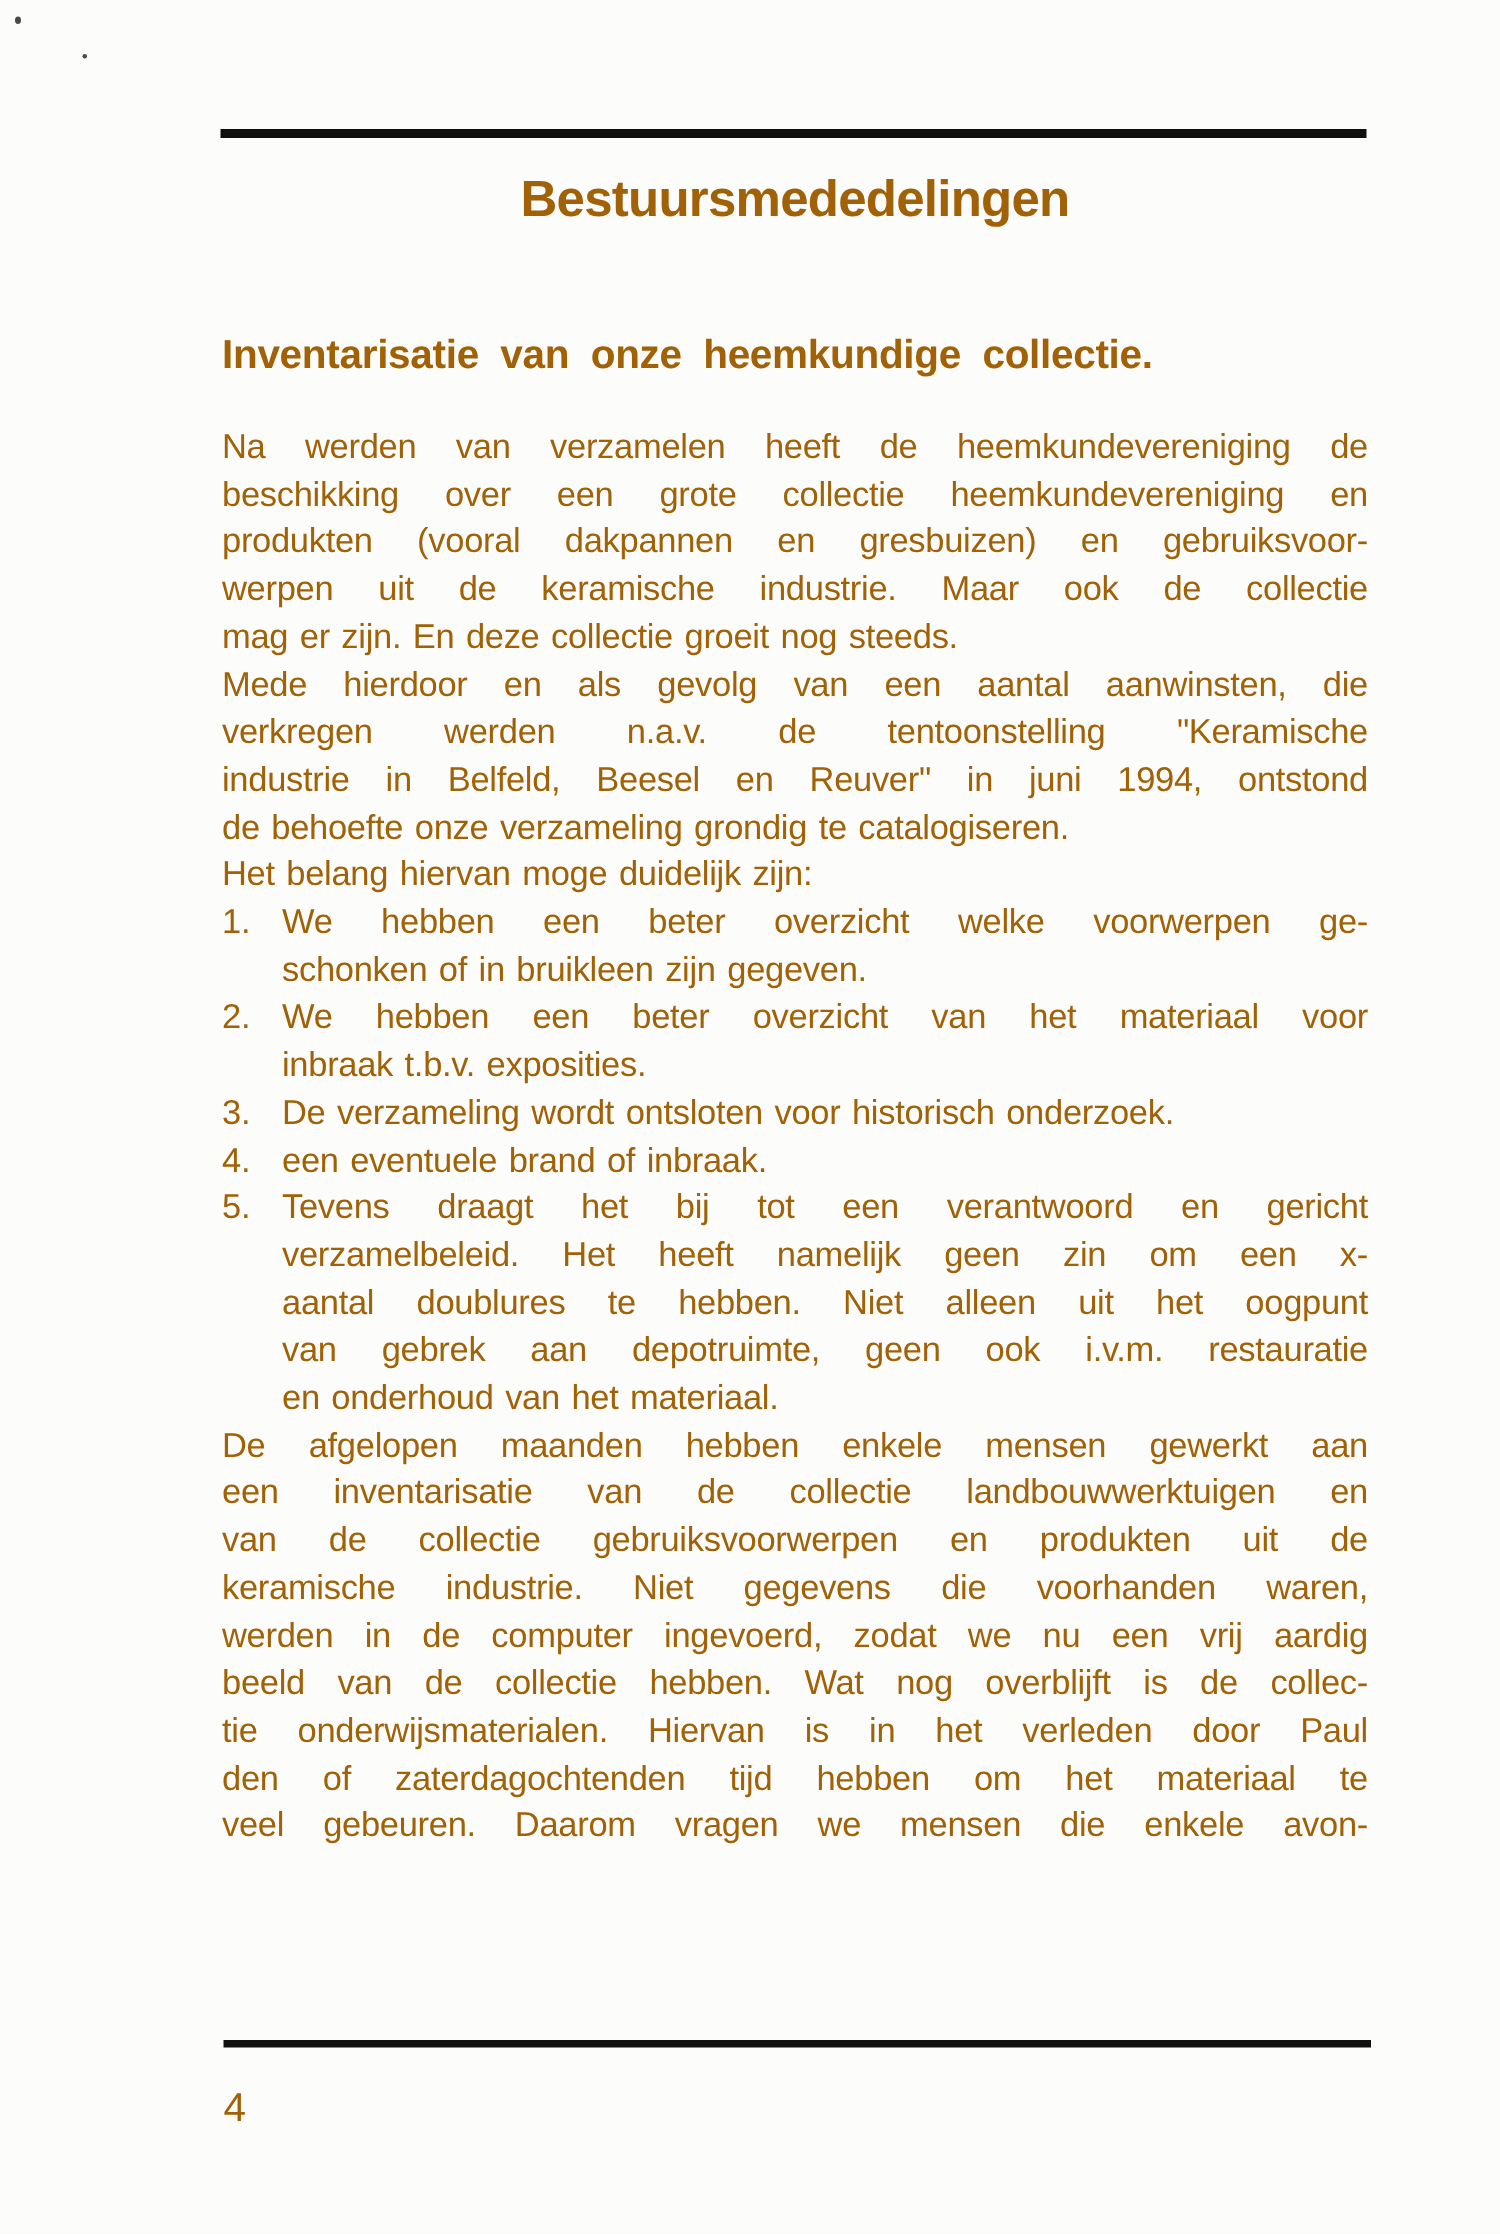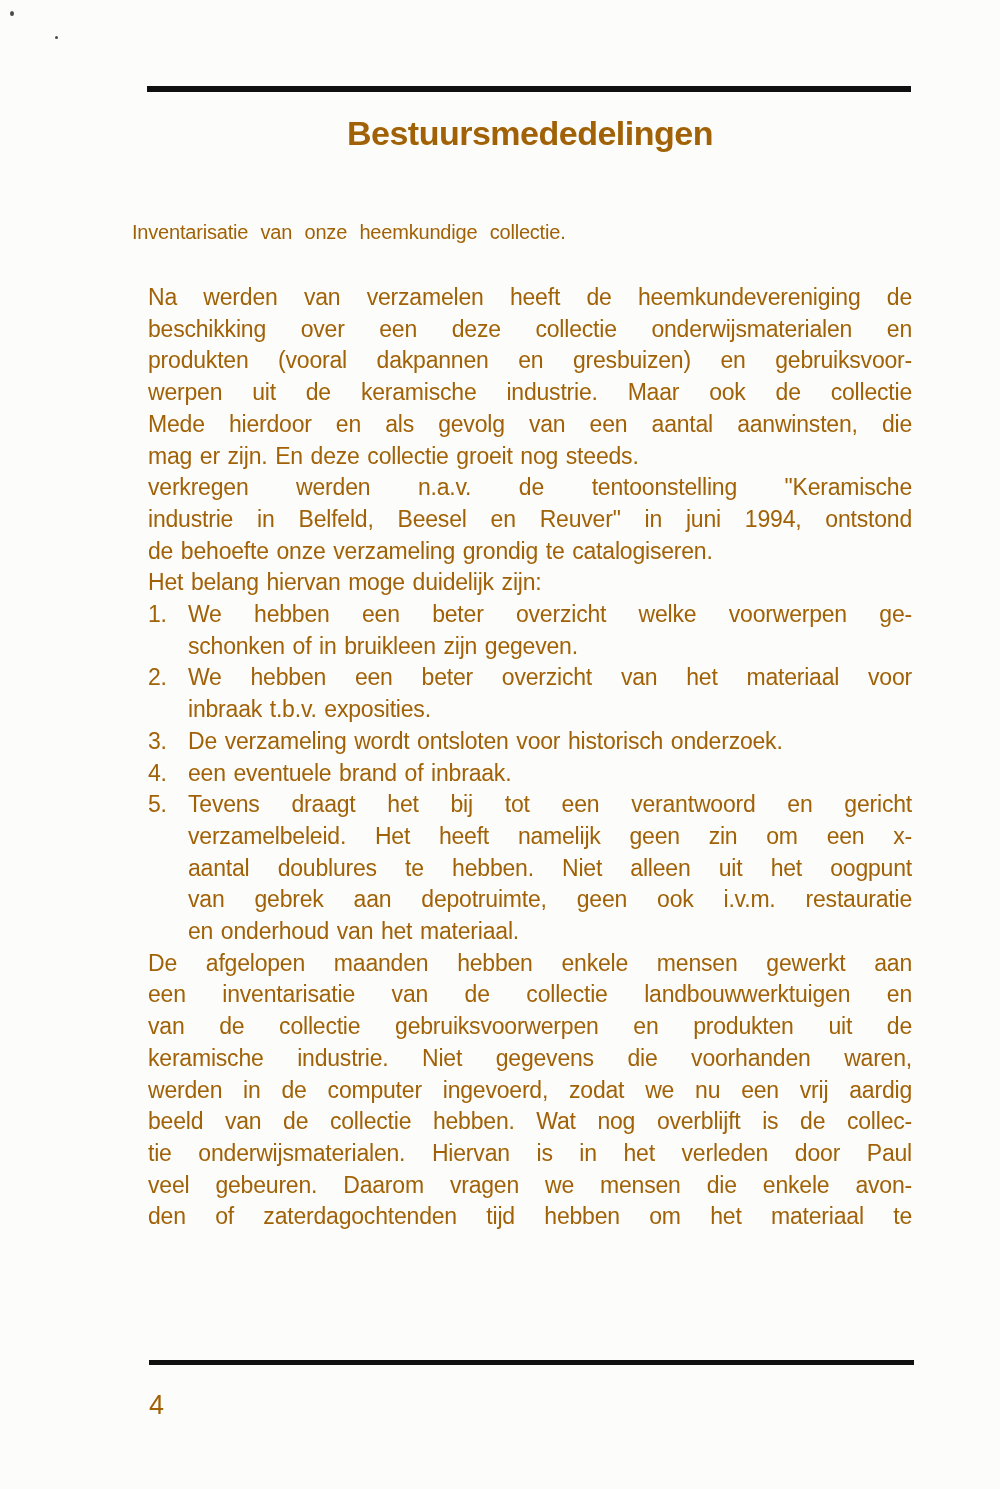--- a/index.html
+++ b/index.html
@@ -26,23 +26,23 @@
   .bottom-rule {
     position: absolute; left: 149px; top: 1360px;
     width: 765px; height: 5px; background: #101010;
   }
   .title {
     position: absolute; left: 148px; top: 114px; width: 764px;
     margin: 0; text-align: center;
     font-size: 34px; font-weight: bold; letter-spacing: -0.5px;
   }
   .heading {
-    position: absolute; left: 132px; top: 221px; width: 764px;
+    position: absolute; left: 148px; top: 221px; width: 764px;
     margin: 0;
-    font-size: 20px; font-weight: normal; word-spacing: 7px;
+    font-size: 27px; font-weight: bold; word-spacing: 7px;
     letter-spacing: -0.2px;
   }
   .body-text {
     position: absolute; left: 148px; top: 282px; width: 764px;
     font-size: 23px; line-height: 31.7px;
     word-spacing: 1.5px; letter-spacing: -0.2px;
   }
   .line {
     text-align: justify;
     text-align-last: justify;
@@ -65,26 +65,26 @@
 
   <div class="top-rule"></div>
 
   <h1 class="title">Bestuursmededelingen</h1>
 
   <h2 class="heading">Inventarisatie van onze heemkundige collectie.</h2>
 
   <div class="body-text">
 
     <div class="line">Na werden van verzamelen heeft de heemkundevereniging de</div>
-    <div class="line">beschikking over een deze collectie onderwijsmaterialen en</div>
+    <div class="line">beschikking over een grote collectie heemkundevereniging en</div>
     <div class="line">produkten (vooral dakpannen en gresbuizen) en gebruiksvoor-</div>
     <div class="line">werpen uit de keramische industrie. Maar ook de collectie</div>
+    <div class="line last">mag er zijn. En deze collectie groeit nog steeds.</div>
+
     <div class="line">Mede hierdoor en als gevolg van een aantal aanwinsten, die</div>
-
-    <div class="line last">mag er zijn. En deze collectie groeit nog steeds.</div>
     <div class="line">verkregen werden n.a.v. de tentoonstelling "Keramische</div>
     <div class="line">industrie in Belfeld, Beesel en Reuver" in juni 1994, ontstond</div>
     <div class="line last">de behoefte onze verzameling grondig te catalogiseren.</div>
 
     <div class="line last">Het belang hiervan moge duidelijk zijn:</div>
 
     <div class="list-item">
       <span class="num">1.</span>
       <div class="line">We hebben een beter overzicht welke voorwerpen ge-</div>
       <div class="line last">schonken of in bruikleen zijn gegeven.</div>
@@ -111,20 +111,20 @@
       <div class="line last">en onderhoud van het materiaal.</div>
     </div>
 
     <div class="line">De afgelopen maanden hebben enkele mensen gewerkt aan</div>
     <div class="line">een inventarisatie van de collectie landbouwwerktuigen en</div>
     <div class="line">van de collectie gebruiksvoorwerpen en produkten uit de</div>
     <div class="line">keramische industrie. Niet gegevens die voorhanden waren,</div>
     <div class="line">werden in de computer ingevoerd, zodat we nu een vrij aardig</div>
     <div class="line">beeld van de collectie hebben. Wat nog overblijft is de collec-</div>
     <div class="line">tie onderwijsmaterialen. Hiervan is in het verleden door Paul</div>
+    <div class="line">den of zaterdagochtenden tijd hebben om het materiaal te</div>
     <div class="line">veel gebeuren. Daarom vragen we mensen die enkele avon-</div>
-    <div class="line">den of zaterdagochtenden tijd hebben om het materiaal te</div>
   </div>
 
   <div class="bottom-rule"></div>
 
   <div class="page-number">4</div>
 </div>
 
 </body></html>

